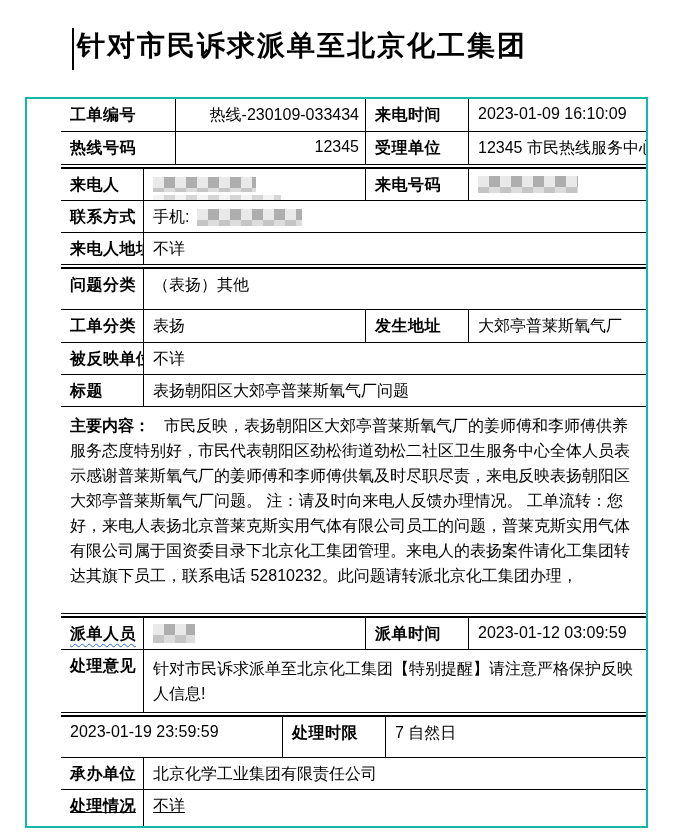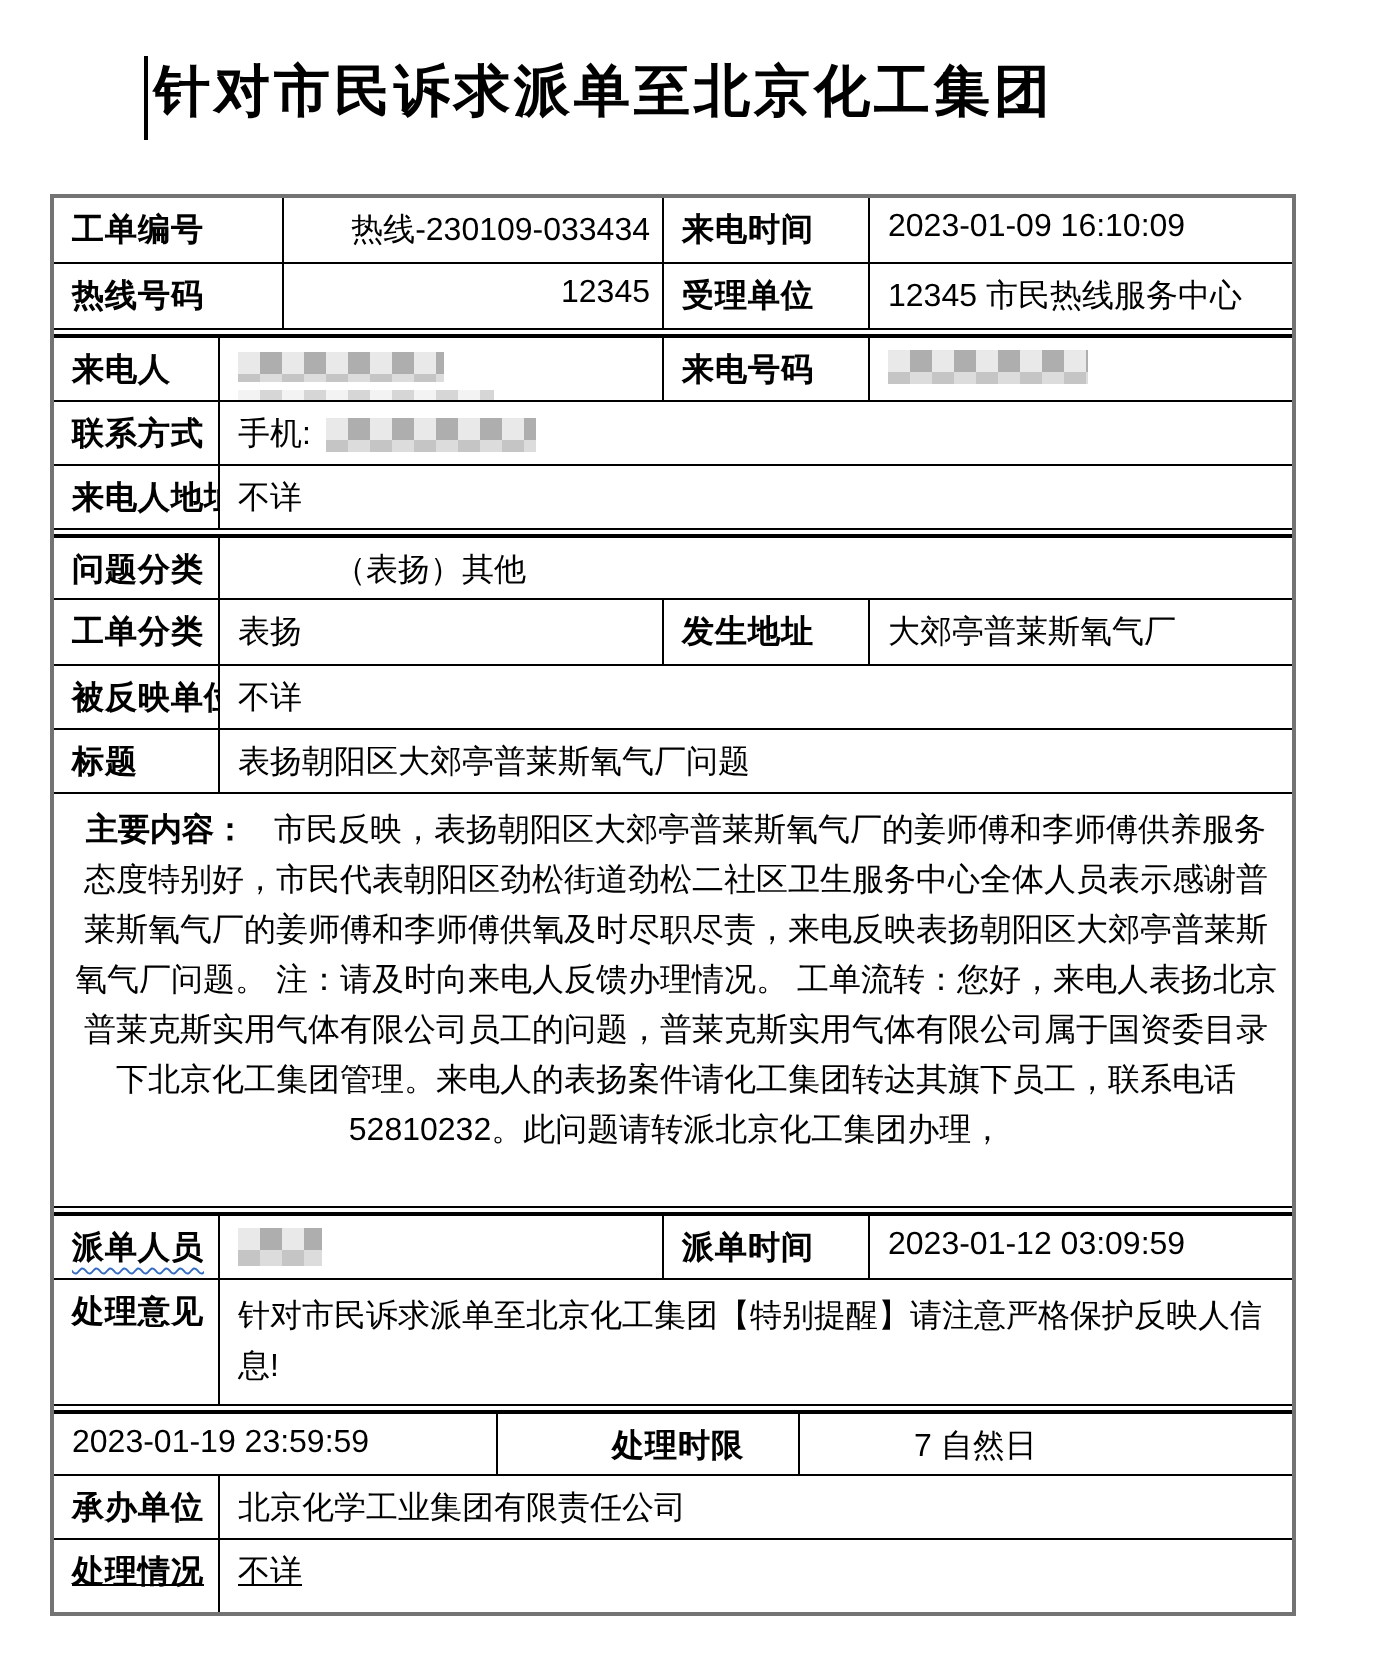--- a/index.html
+++ b/index.html
@@ -9,40 +9,40 @@
   }
   .doc-title {
     position:absolute; left:77px; top:27px;
     font-size:28px; font-weight:bold; letter-spacing:2px; white-space:nowrap;
   }
   .text-cursor {
     position:absolute; left:72px; top:28px; width:1.5px; height:42px; background:#000;
   }
   .form-table {
     position:absolute; left:25px; top:97px; width:623px;
-    border:2px solid #737373; box-sizing:border-box; background:#fff;
+    border:2px solid #14b8a6; box-sizing:border-box; background:#fff;padding-left:34px;
   }
   .row { display:flex; border-bottom:1px solid #000; box-sizing:border-box; }
   .row:last-child { border-bottom:none;text-decoration:underline; }
   .sep { height:4px; border-bottom:2px solid #000; box-sizing:border-box; background:#fff; }
   .cell {
     box-sizing:border-box; border-right:1px solid #000;
     padding:6px 6px 0 9px; font-size:16px; overflow:hidden; white-space:nowrap;
   }
   .cell:last-child { border-right:none; }
   .label { font-weight:bold; letter-spacing:0.5px; }
   .wrap { white-space:normal; line-height:25px; }
   
   .wA1{width:115px;} .wA2{width:190px;text-align:right;}
   .wB1{width:83px;}  .wB2{width:222px;}
   .wL2{width:103px;} .wV2{flex:1;}
   .grow{flex:1;}
   
-  .h33{height:33px;} .h32{height:32px;} .h31{height:31px;gap:48px;}
-  .h36{height:36px;} .h63{height:63px;} .h207{height:207px;text-align:center;}
+  .h33{height:33px;} .h32{height:32px;} .h31{height:41px;}
+  .h36{height:36px;} .h63{height:63px;} .h207{height:207px;}
   
   .mosaic {
     display:inline-block; vertical-align:middle;
     background-image:repeating-conic-gradient(#aeaeae 0% 25%, #dcdcdc 25% 50%, #c5c5c5 50% 75%, #e9e9e9 75% 100%);
     background-size:22px 22px;
   }
   .mosaic.light { opacity:0.5; }
   .caller-block { margin-top:-2px; }
   .caller-strip {
     display:block; width:128px; height:8px; margin-top:2px;

